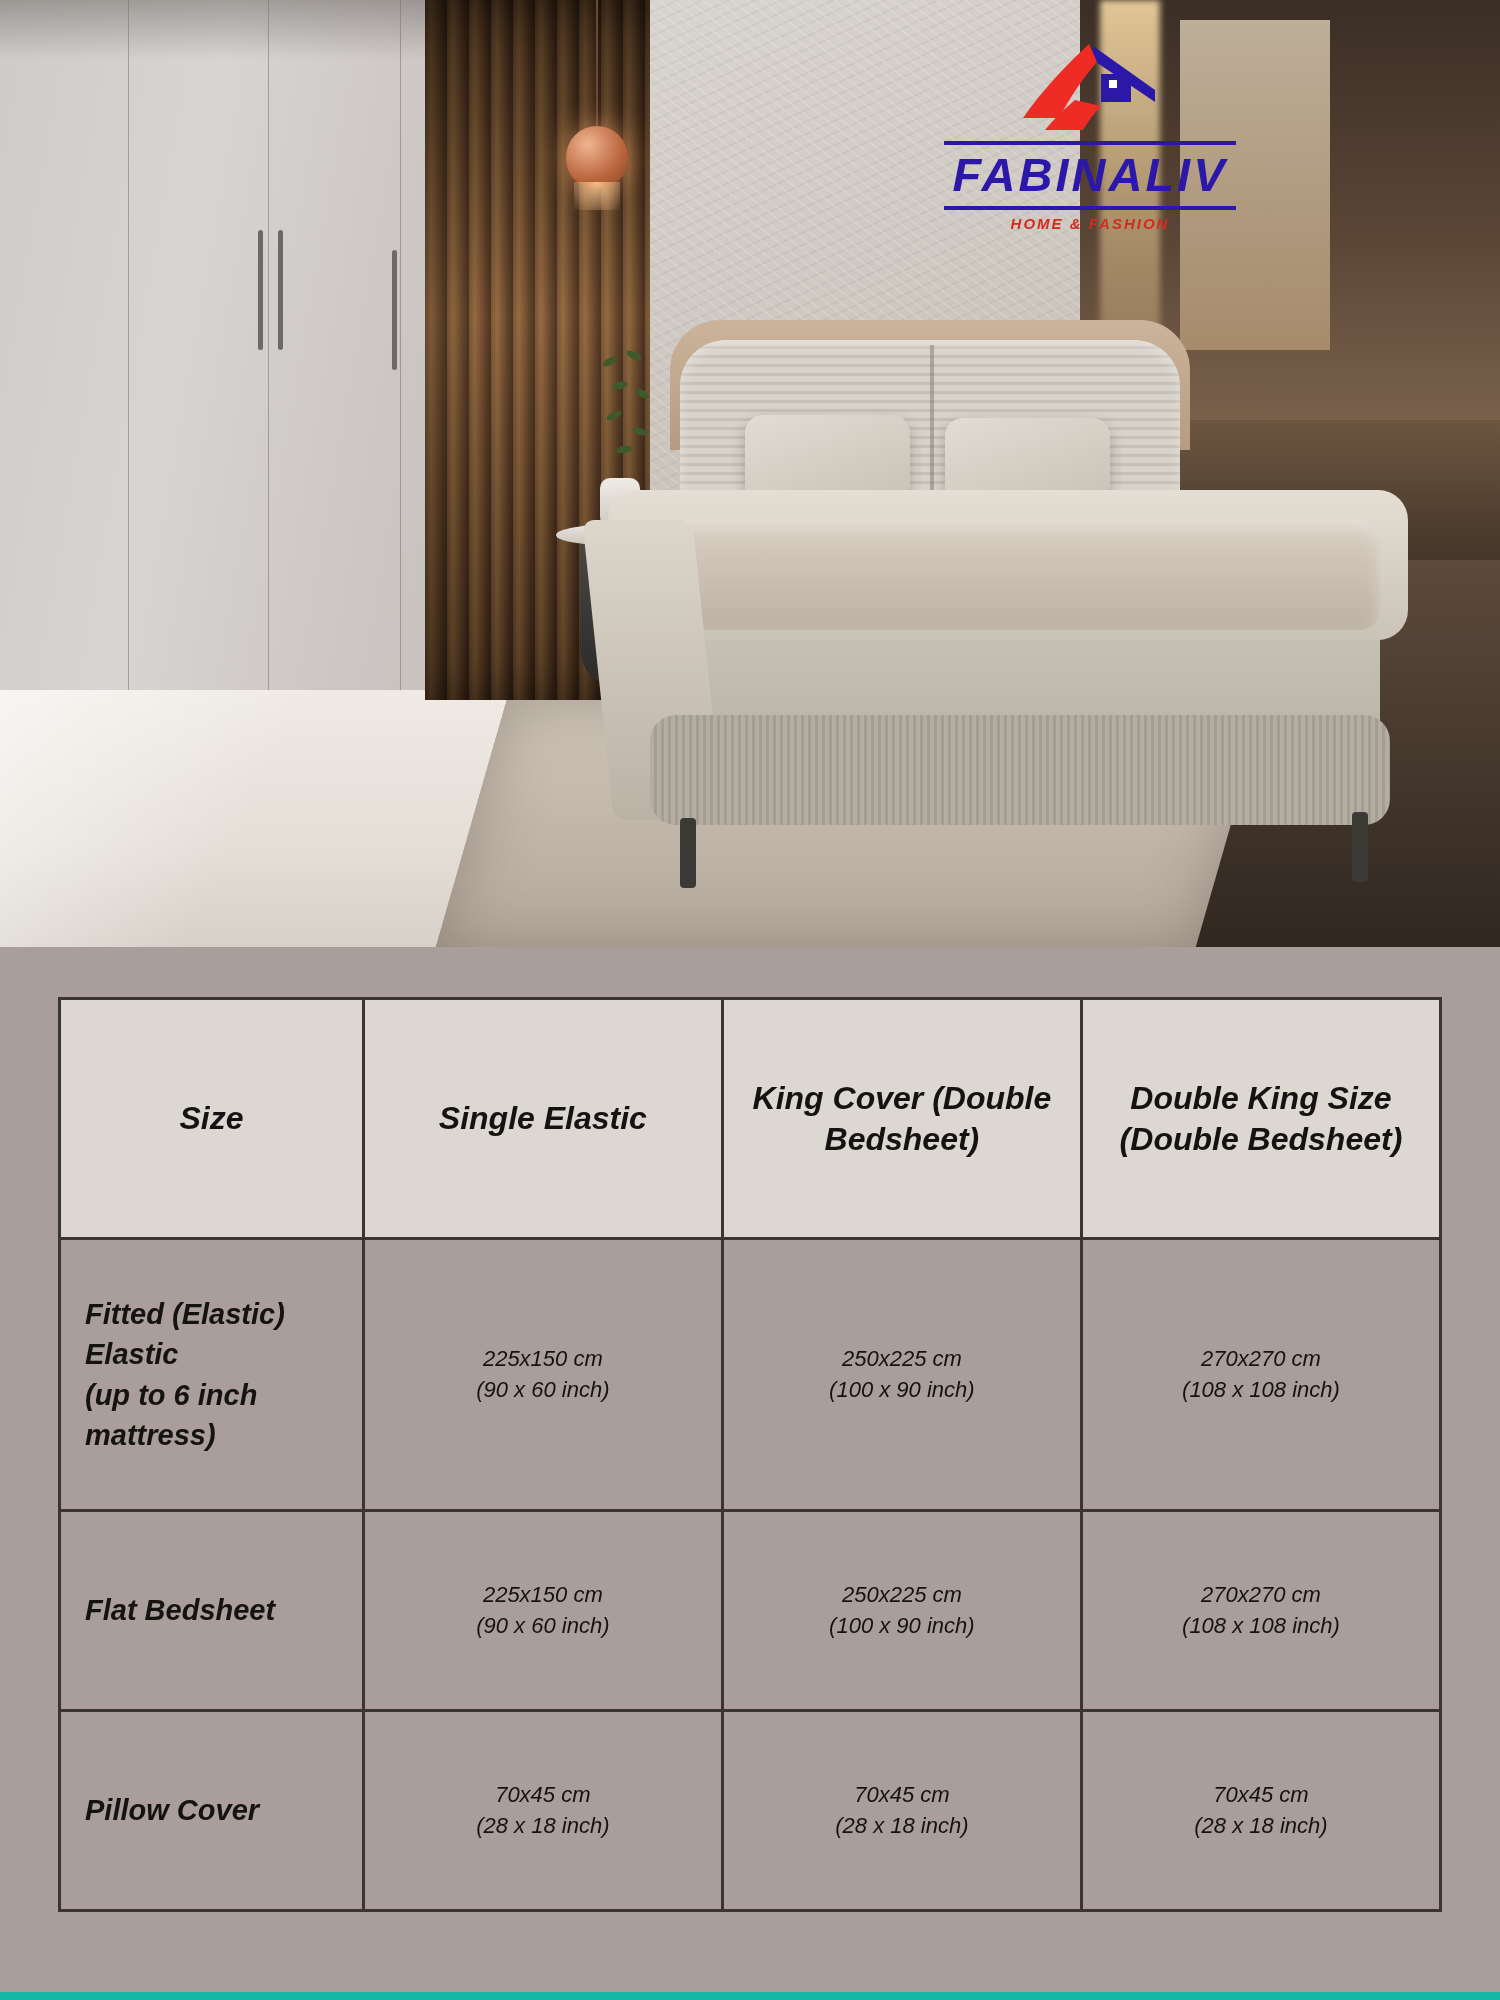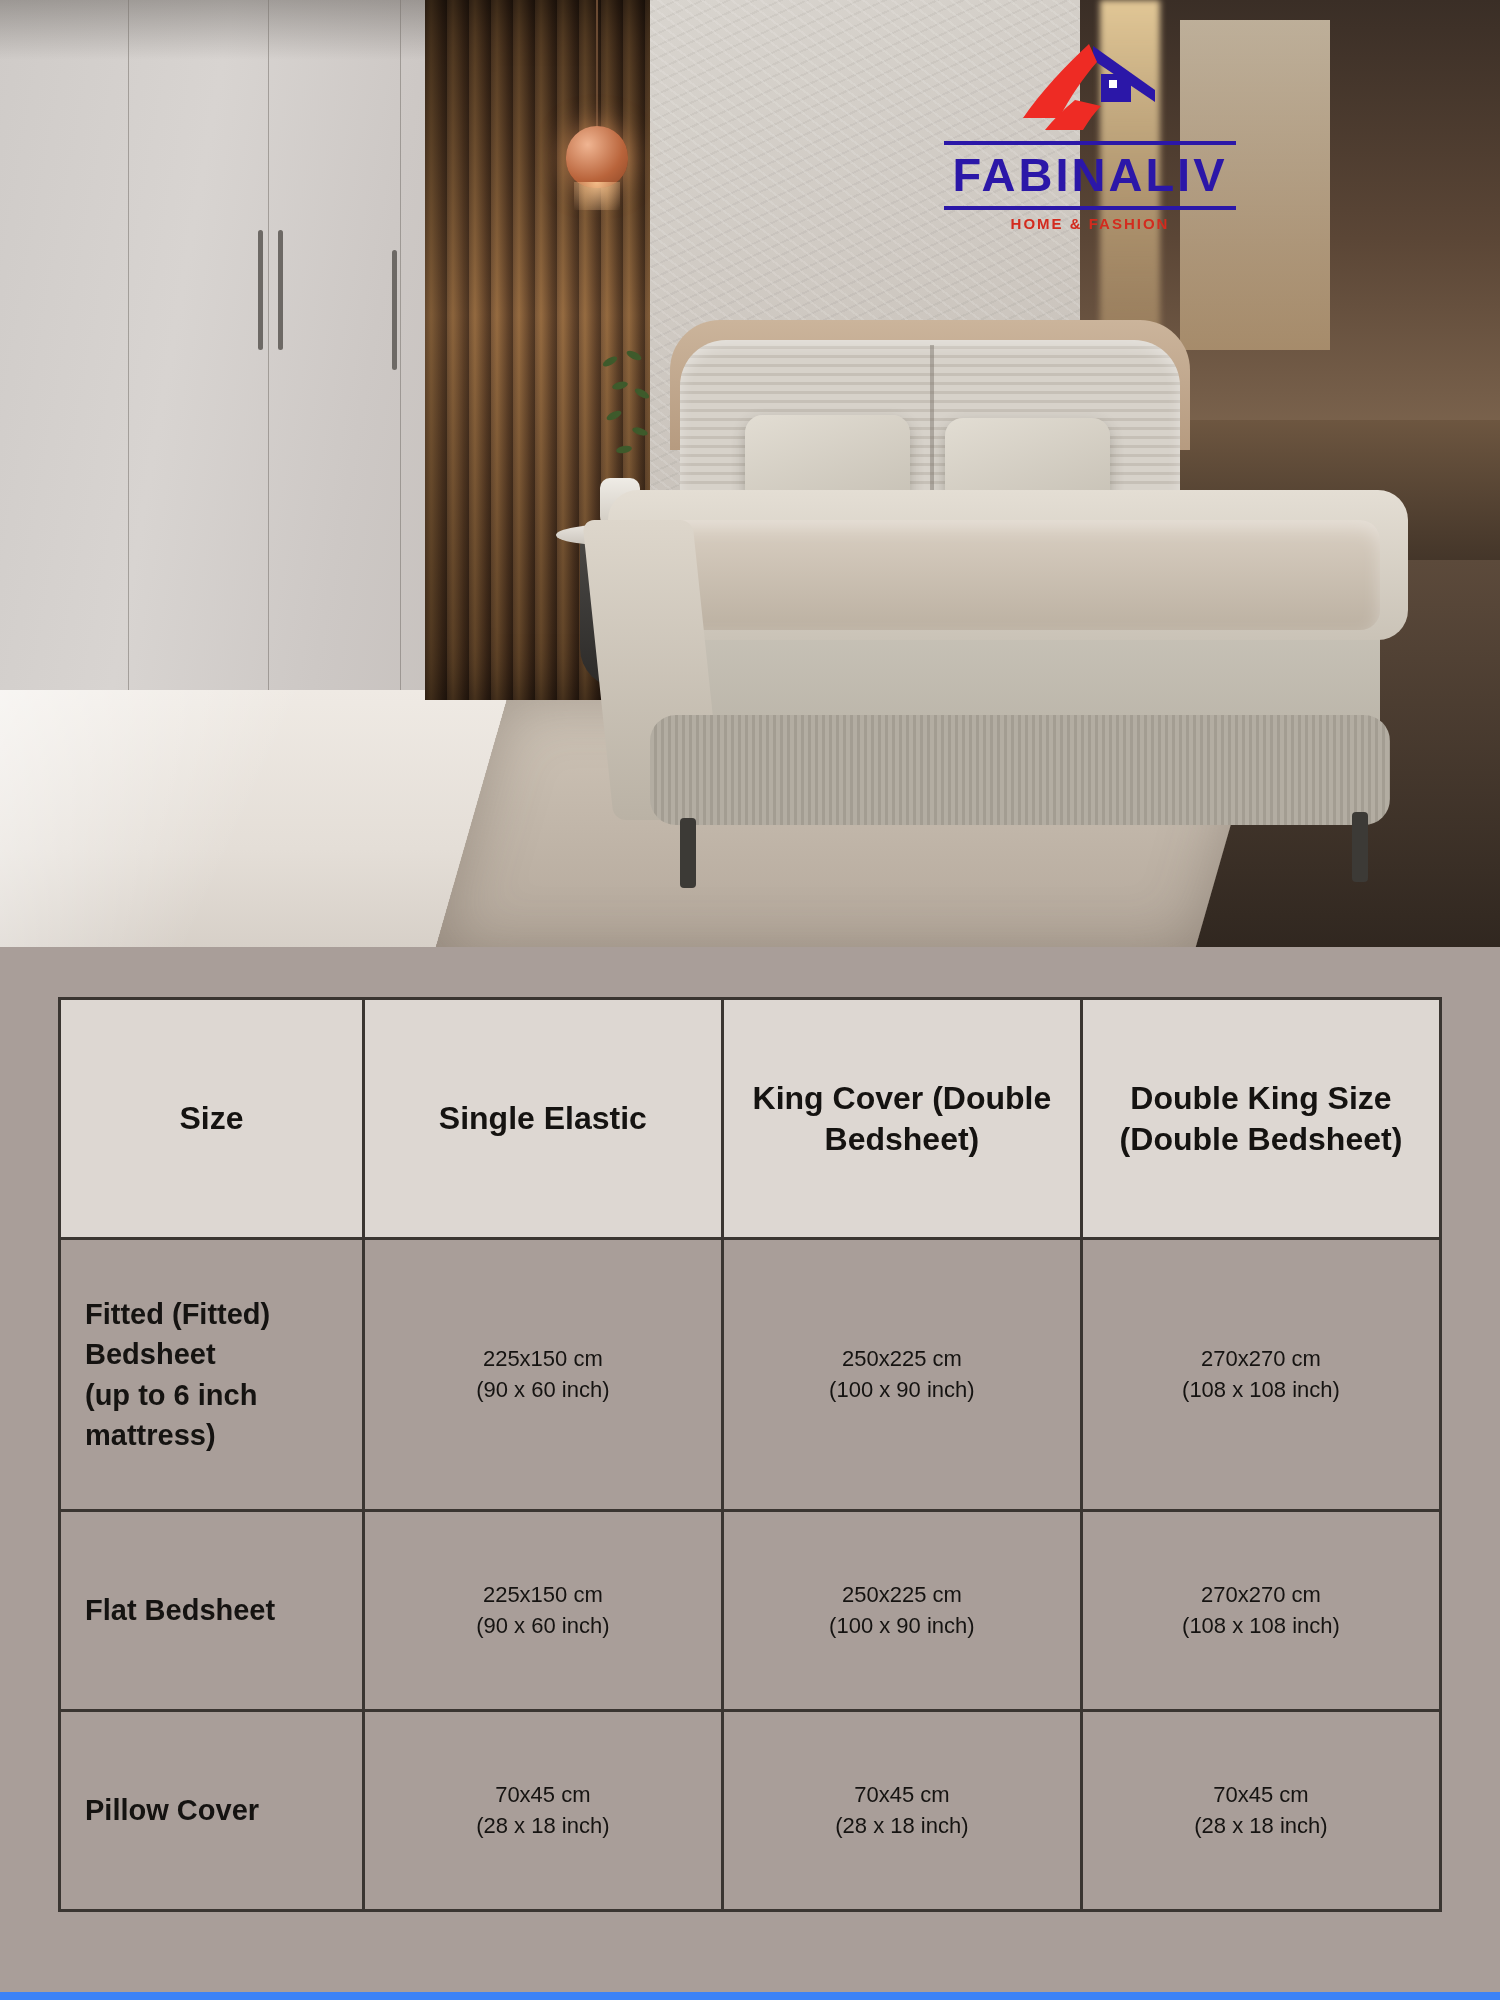--- a/index.html
+++ b/index.html
@@ -4,22 +4,23 @@
 <style>
   * { box-sizing: border-box; margin: 0; padding: 0; }
   html, body {
     width: 1500px; height: 2000px;
     background: #ffffff;
     font-family: "Liberation Sans", sans-serif;
   }
   .page {
     position: relative;
     width: 1500px; height: 2000px;
-    background: #3b82f6;
+    background: #14b8a6;
     overflow: hidden;
+    font-style: italic;
   }
 
   
   .hero {
     position: relative;
     width: 1500px; height: 955px;
     overflow: hidden;
     background: #8d8379;
   }
   
@@ -340,21 +341,21 @@
         <tr>
           <th>Size</th>
           <th>Single Elastic</th>
           <th>King Cover (Double Bedsheet)</th>
           <th>Double King Size (Double Bedsheet)</th>
         </tr>
       </thead>
       <tbody>
         <tr class="r1">
           <td class="rowhead">
-            <div>Fitted (Fitted) Bedsheet</div>
+            <div>Fitted (Elastic) Elastic</div>
             <div>(up to 6 inch mattress)</div>
           </td>
           <td>
             <div>225x150 cm</div>
             <div>(90 x 60 inch)</div>
           </td>
           <td>
             <div>250x225 cm</div>
             <div>(100 x 90 inch)</div>
           </td>

